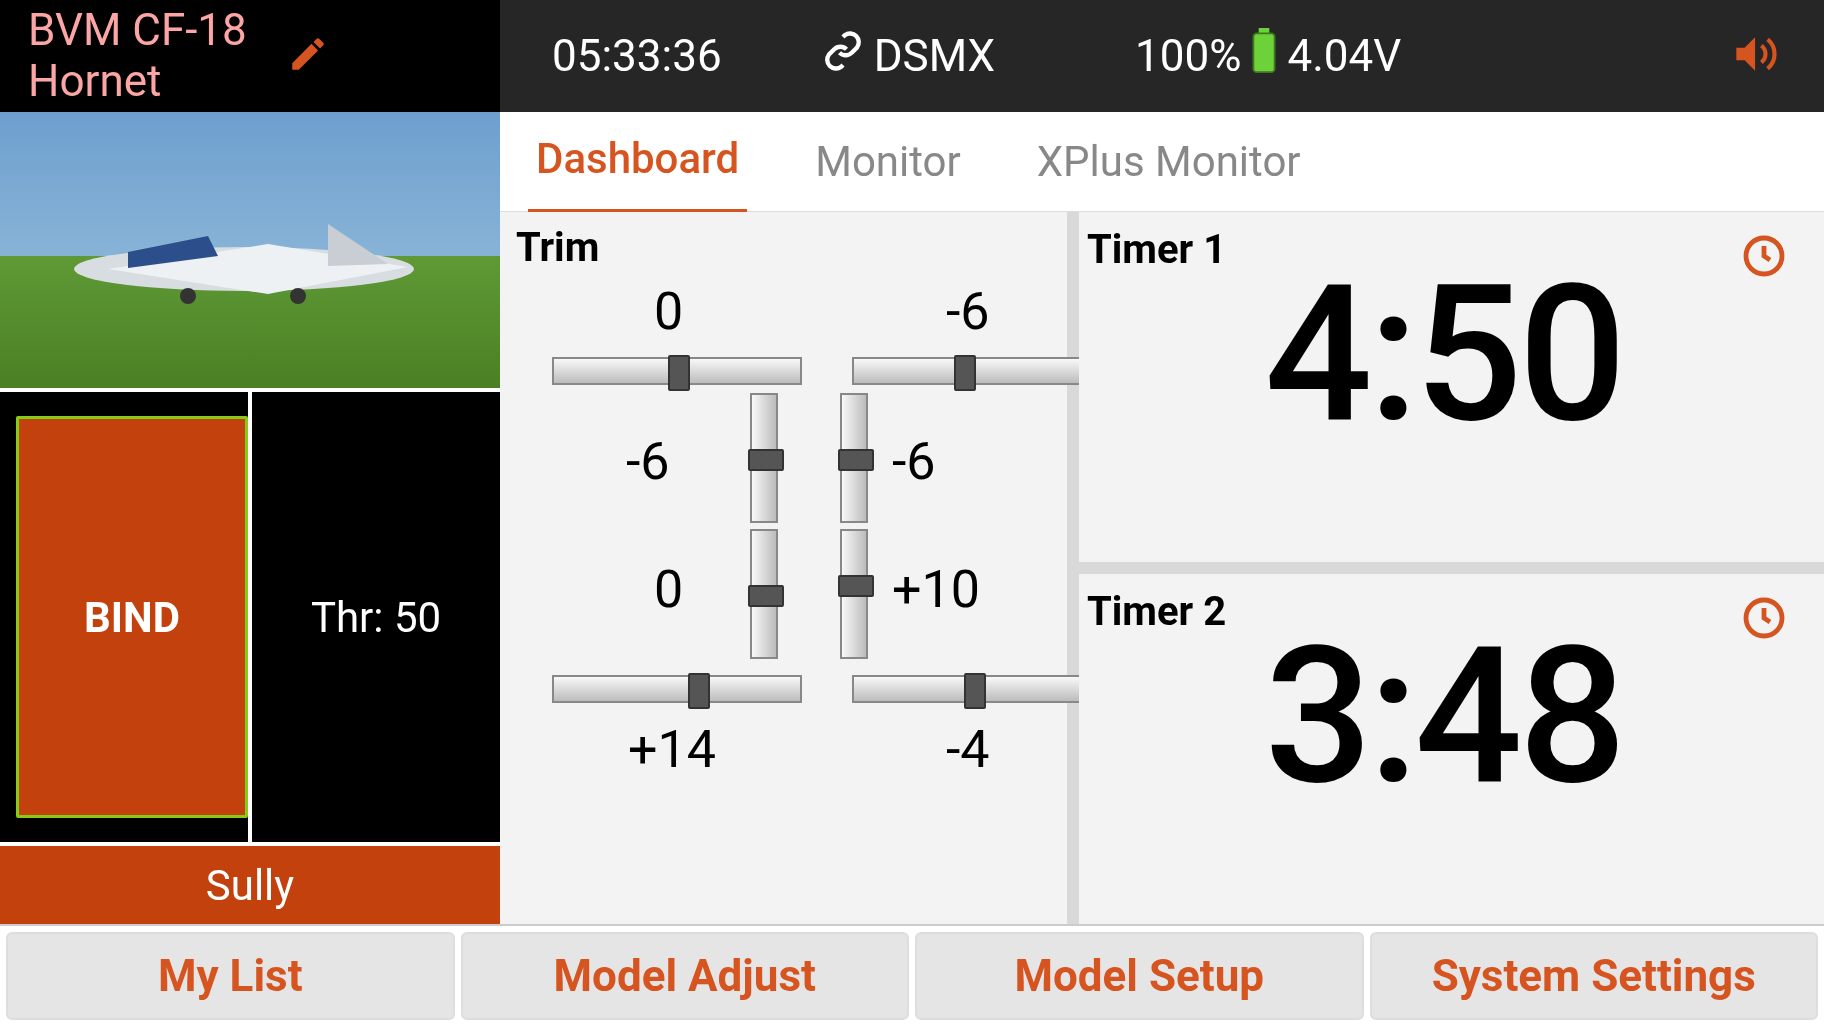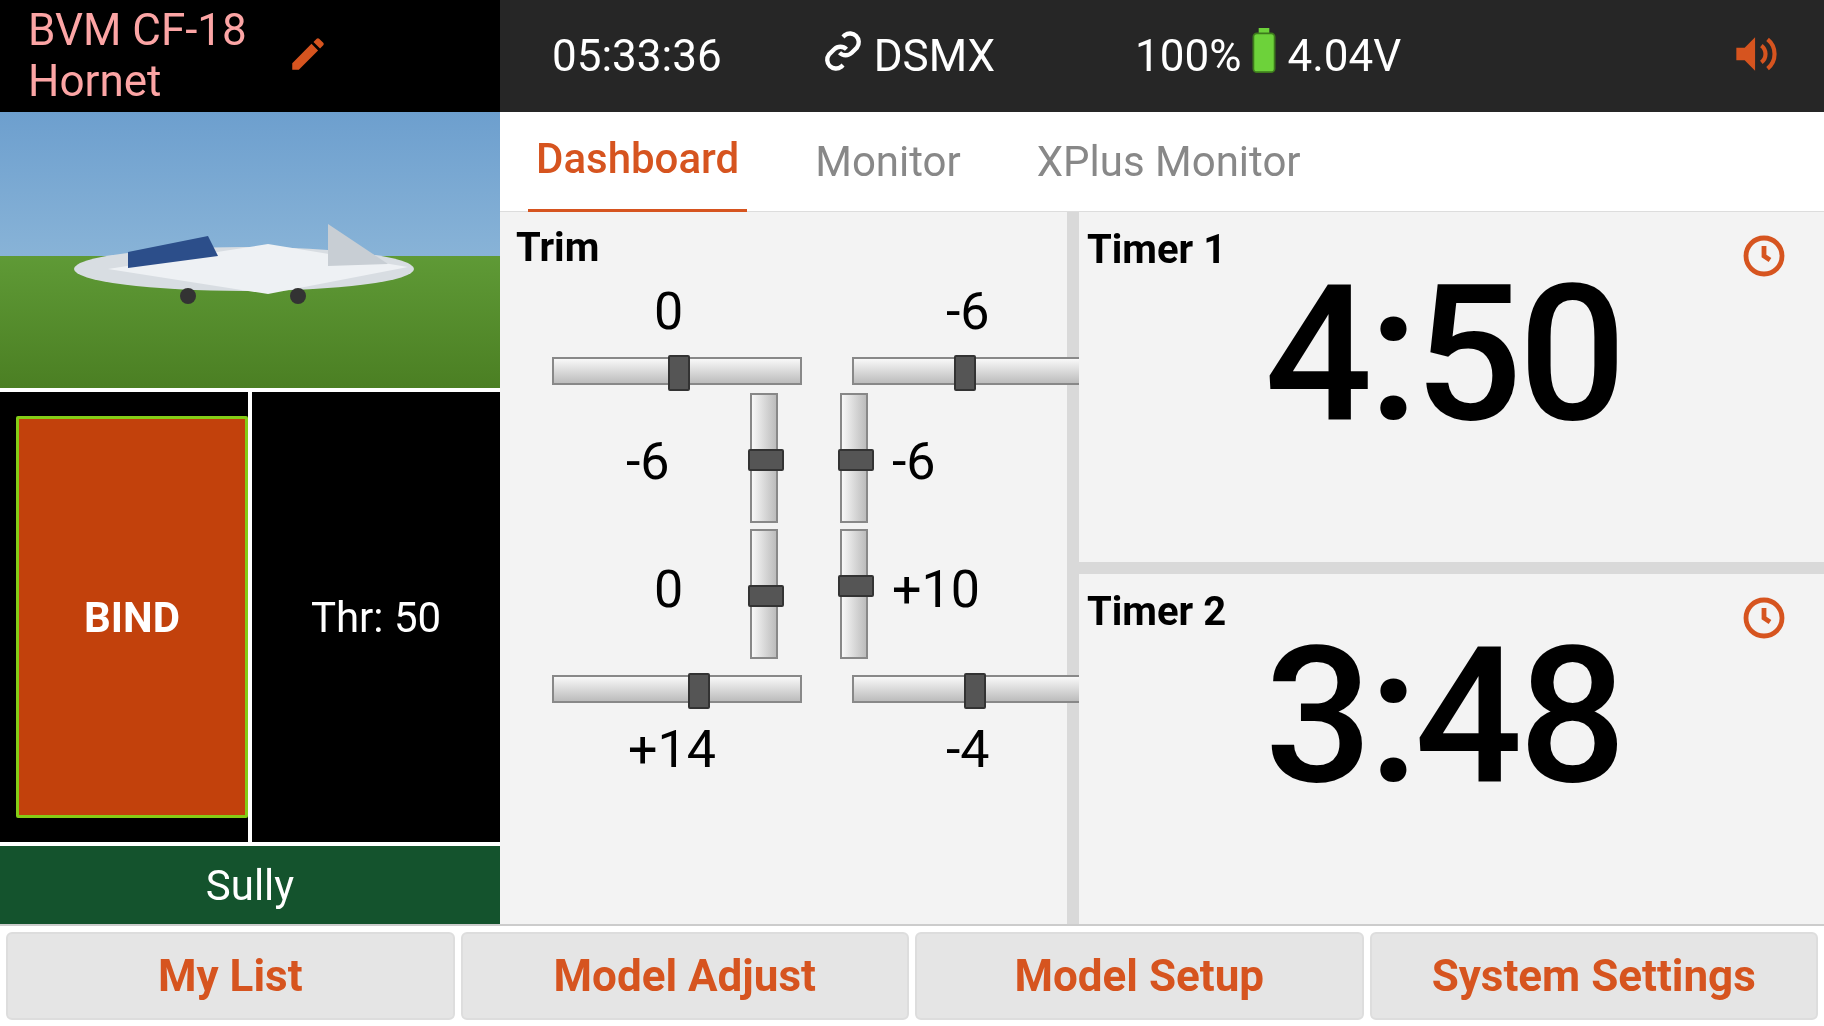--- a/index.html
+++ b/index.html
@@ -32,21 +32,21 @@
   .side-split { flex: 1; display: flex; border-top: 4px solid #fff; border-bottom: 4px solid #fff; }
   .bind-btn {
     flex: 0 0 232px; margin: 24px 0 24px 16px; background: #c2410c; color: #fff;
     display: flex; align-items: center; justify-content: center; font-size: 42px;
     font-weight: 700; border: 3px solid #84cc16; border-radius: 2px;
   }
   .thr-box {
     flex: 1; border-left: 4px solid #fff; display: flex; align-items: center; justify-content: center;
     color: #fff; font-size: 42px;
   }
-  .pilot-box { height: 78px; background: #14532d; color: #fff; font-size: 42px; display: flex; align-items: center; justify-content: center; }
+  .pilot-box { height: 78px; background: #c2410c; color: #fff; font-size: 42px; display: flex; align-items: center; justify-content: center; }
 
   
   .right { flex: 1; display: flex; flex-direction: column; background: #f3f3f3; }
   .tabs { height: 100px; background: #fff; display: flex; align-items: center; padding-left: 28px; border-bottom: 1px solid #ddd; gap: 60px; }
   .tab { font-size: 42px; color: #888; padding: 26px 8px; }
   .tab.active { color: #d6541f; border-bottom: 6px solid #d6541f; font-weight: 500; }
 
   .panels { flex: 1; display: flex; gap: 12px; padding: 0; background: #d9d9d9; }
 
   

